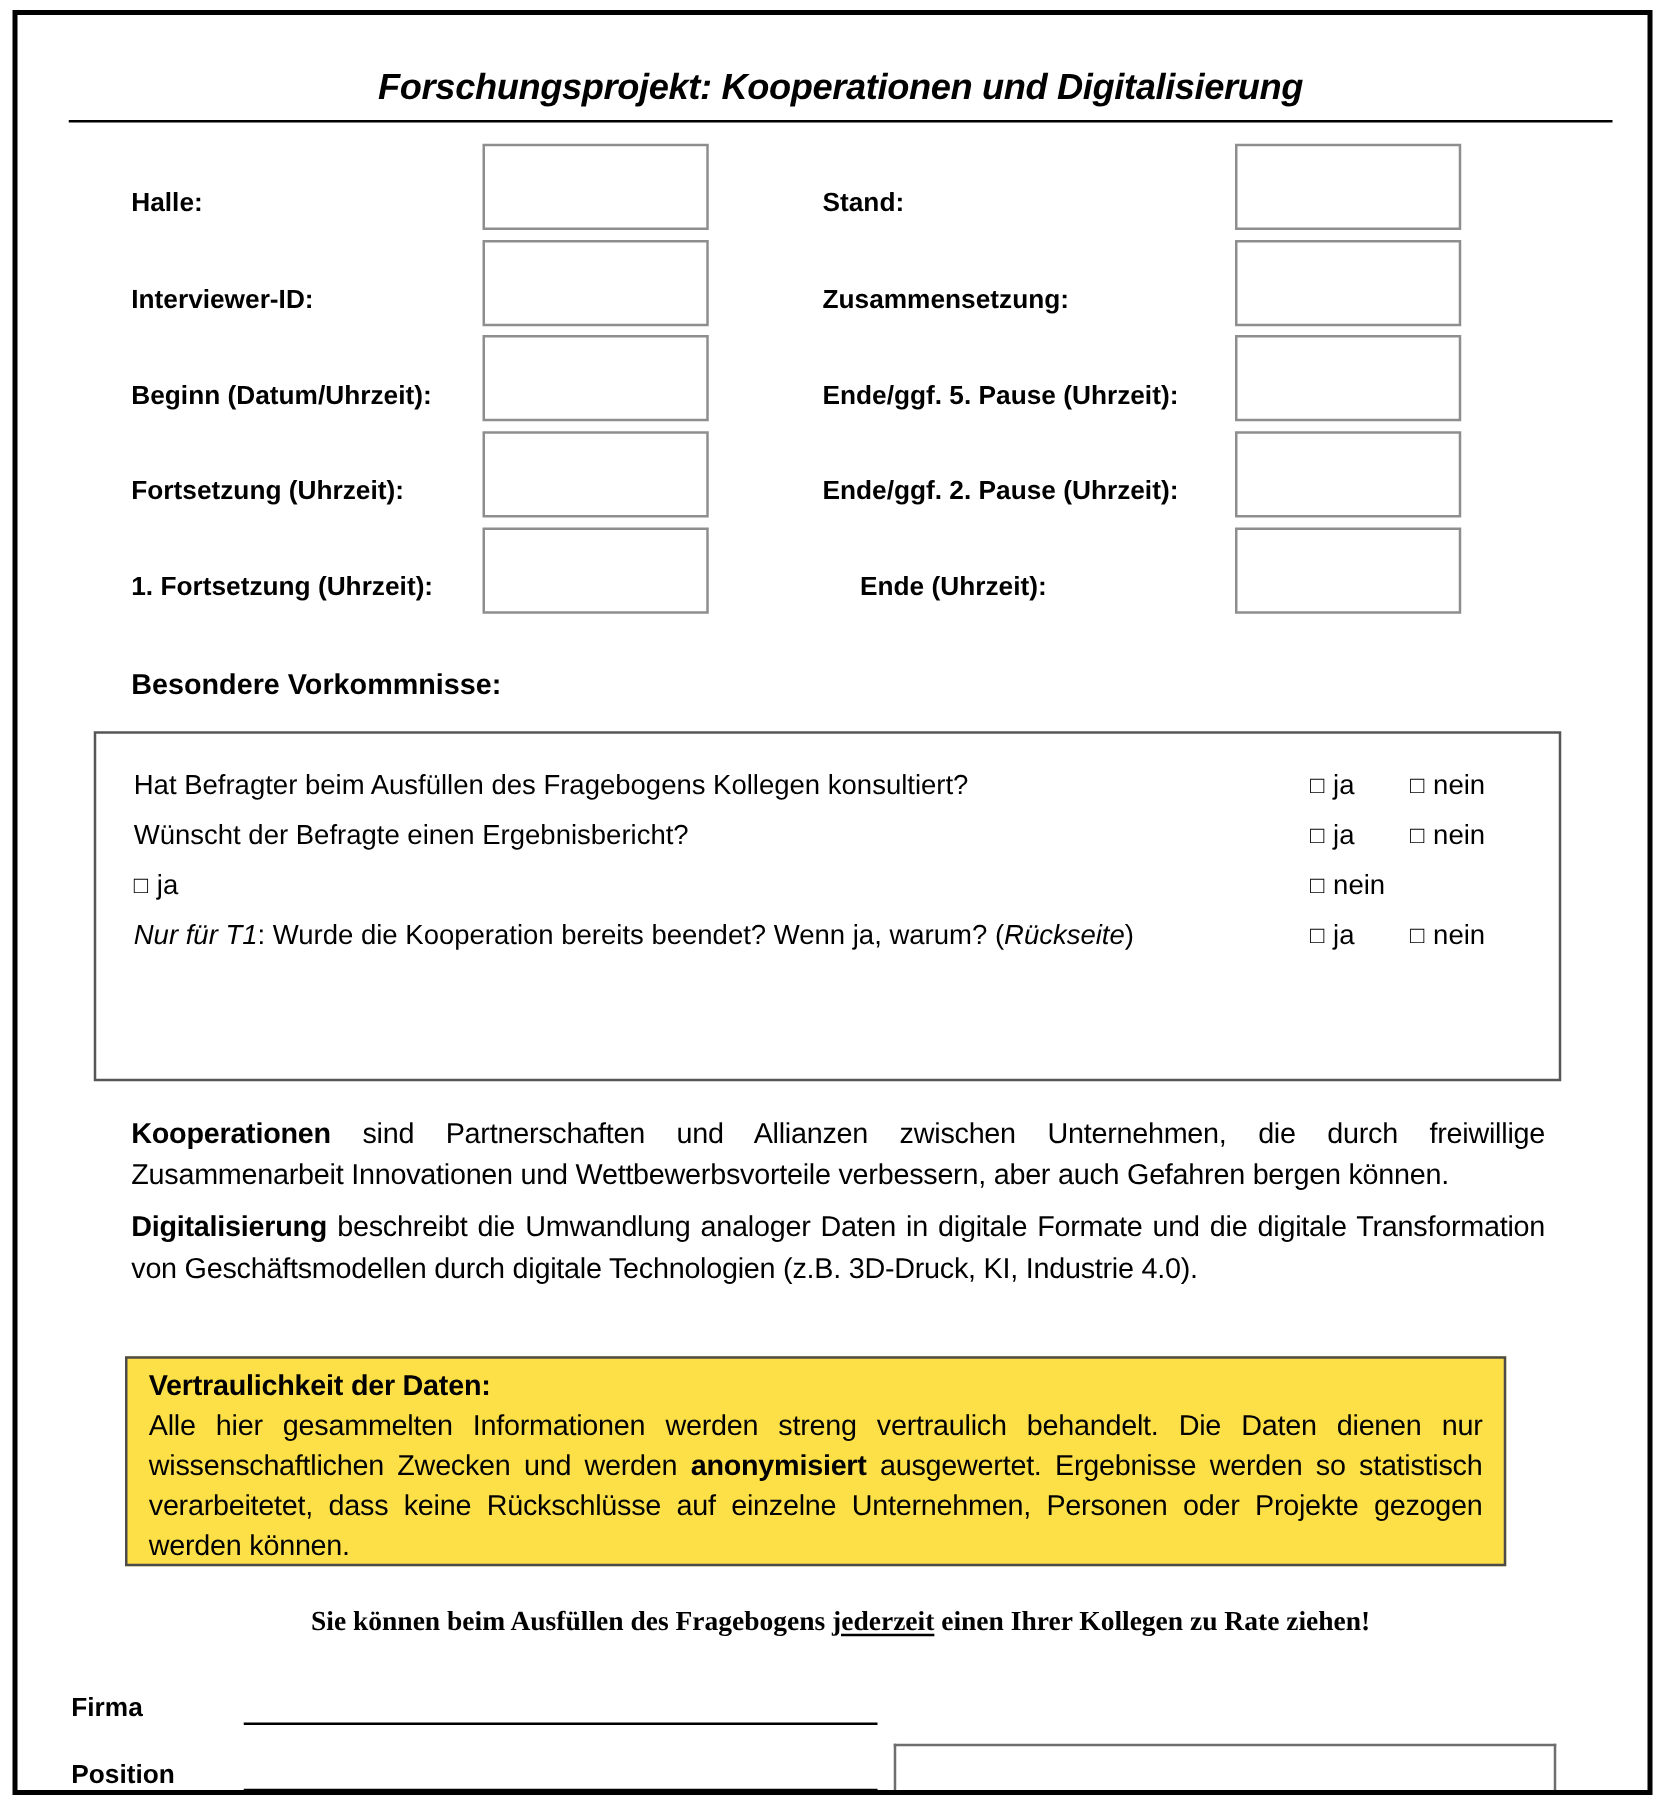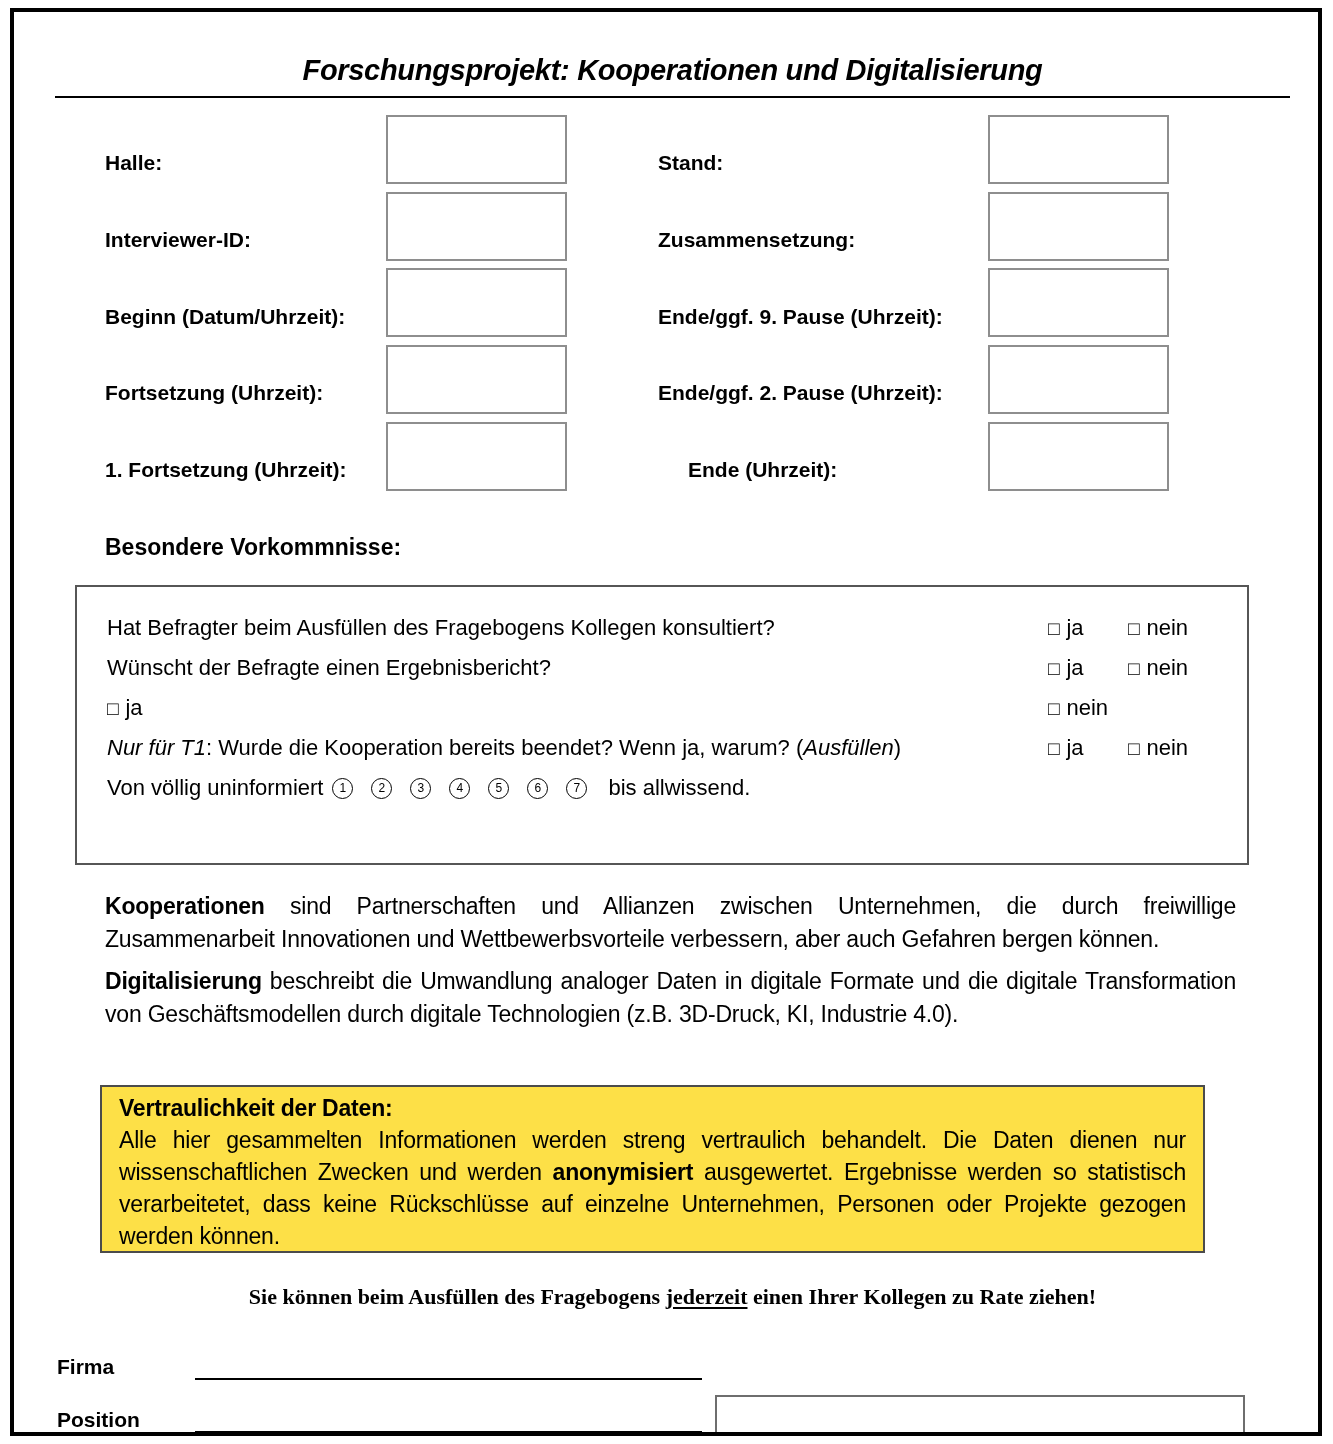--- a/index.html
+++ b/index.html
@@ -87,21 +87,21 @@
 <div class="fbox" style="left:386px;top:268px;"></div>
 <div class="flabel" style="left:105px;top:381px;">Fortsetzung (Uhrzeit):</div>
 <div class="fbox" style="left:386px;top:345px;"></div>
 <div class="flabel" style="left:105px;top:458px;">1. Fortsetzung (Uhrzeit):</div>
 <div class="fbox" style="left:386px;top:422px;"></div>
 
 <div class="flabel" style="left:658px;top:151px;">Stand:</div>
 <div class="fbox" style="left:988px;top:115px;"></div>
 <div class="flabel" style="left:658px;top:228px;">Zusammensetzung:</div>
 <div class="fbox" style="left:988px;top:192px;"></div>
-<div class="flabel" style="left:658px;top:305px;">Ende/ggf. 9. Pause (Uhrzeit):</div>
+<div class="flabel" style="left:658px;top:305px;">Ende/ggf. 5. Pause (Uhrzeit):</div>
 <div class="fbox" style="left:988px;top:268px;"></div>
 <div class="flabel" style="left:658px;top:381px;">Ende/ggf. 2. Pause (Uhrzeit):</div>
 <div class="fbox" style="left:988px;top:345px;"></div>
 <div class="flabel" style="left:688px;top:458px;">Ende (Uhrzeit):</div>
 <div class="fbox" style="left:988px;top:422px;"></div>
 
 <div class="section-heading">Besondere Vorkommnisse:</div>
 
 <div class="qbox">
   <div class="qrow">
@@ -130,40 +130,29 @@
     <span class="opt">
         <span class="cb">□</span>
         <span>ja</span>
       </span>
     <span class="opt">
         <span class="cb">□</span>
         <span>nein</span>
       </span>
   </div>
   <div class="qrow">
-    <span><span class="q-italic">Nur für T1</span><span>: Wurde die Kooperation bereits beendet? Wenn ja, warum? (</span><span class="q-italic">Ausfüllen</span><span>)</span></span>
+    <span><span class="q-italic">Nur für T1</span><span>: Wurde die Kooperation bereits beendet? Wenn ja, warum? (</span><span class="q-italic">Rückseite</span><span>)</span></span>
     <span class="opt">
         <span class="cb">□</span>
         <span>ja</span>
       </span>
     <span class="opt">
         <span class="cb">□</span>
         <span>nein</span>
       </span>
-  </div>
-  <div class="qrow-full">
-    <span>Von völlig uninformiert</span>
-    <span class="circ">1</span>
-    <span class="circ">2</span>
-    <span class="circ">3</span>
-    <span class="circ">4</span>
-    <span class="circ">5</span>
-    <span class="circ">6</span>
-    <span class="circ">7</span>
-    <span class="scale-suffix">bis allwissend.</span>
   </div>
 </div>
 
 <p class="def" style="top:890px;margin:0;"><b>Kooperationen</b><span> sind Partnerschaften und Allianzen zwischen Unternehmen, die durch freiwillige Zusammenarbeit Innovationen und Wettbewerbsvorteile verbessern, aber auch Gefahren bergen können.</span></p>
 <p class="def" style="top:965px;margin:0;"><b>Digitalisierung</b><span> beschreibt die Umwandlung analoger Daten in digitale Formate und die digitale Transformation von Geschäftsmodellen durch digitale Technologien (z.B. 3D-Druck, KI, Industrie 4.0).</span></p>
 
 <div class="conf">
   <div class="conf-heading">Vertraulichkeit der Daten:</div>
   <div class="conf-body"><span>Alle hier gesammelten Informationen werden streng vertraulich behandelt. Die Daten dienen nur wissenschaftlichen Zwecken und werden </span><b>anonymisiert</b><span> ausgewertet. Ergebnisse werden so statistisch verarbeitetet, dass keine Rückschlüsse auf einzelne Unternehmen, Personen oder Projekte gezogen werden können.</span></div>
 </div>

